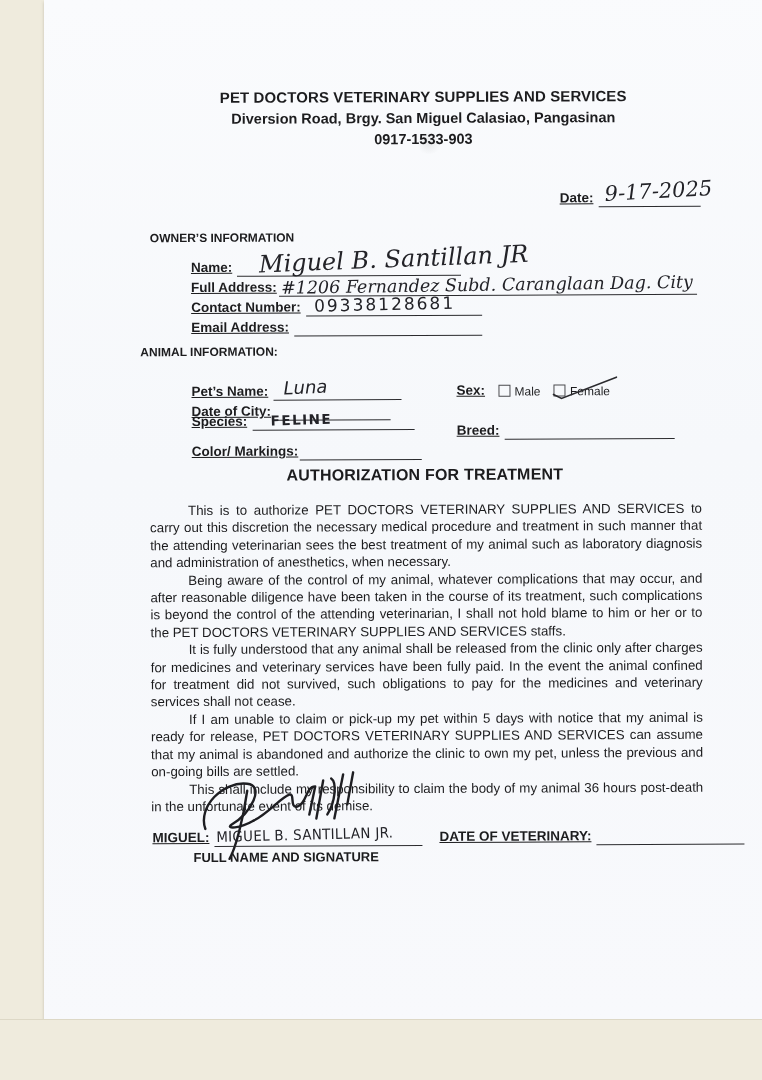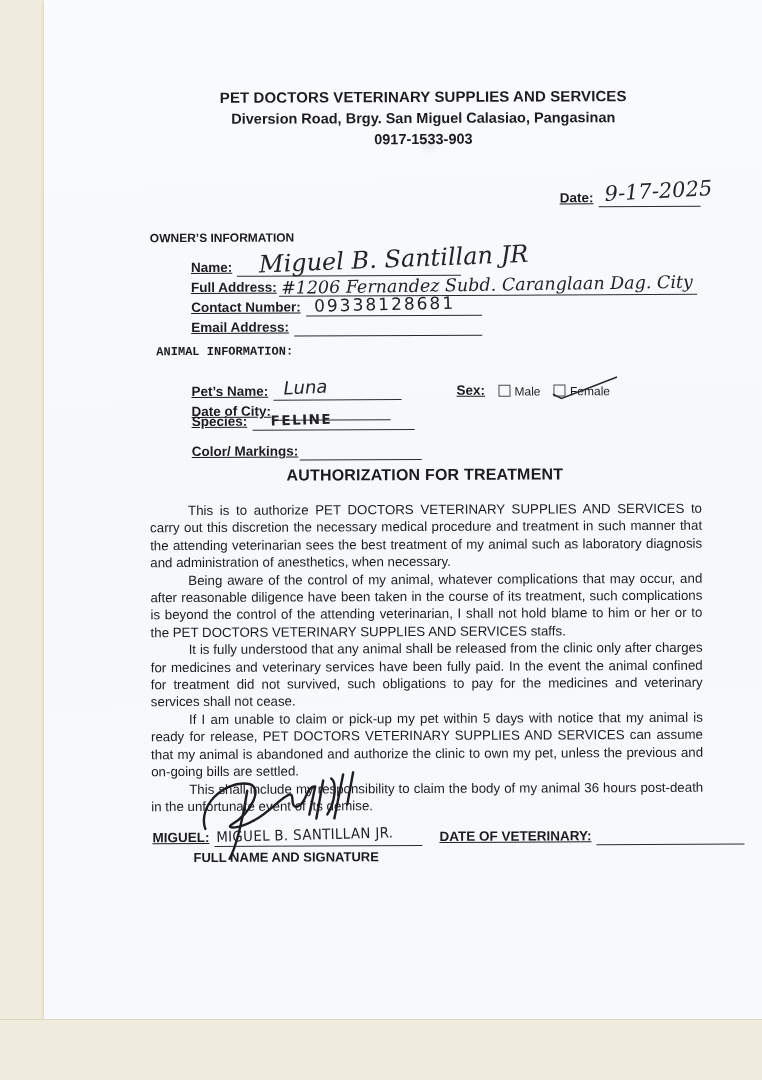--- a/index.html
+++ b/index.html
@@ -104,21 +104,21 @@
           <span class="hw hw-prt" style="left:8px;bottom:1px;font-size:17px;letter-spacing:2px;transform:rotate(-1deg);">09338128681</span>
         </span>
       </div>
 
       <div class="row" style="left:148px;top:318px;">
         <span class="lbl">Email Address:</span><span class="uline" style="width:188px;">
           <span class="hw hw-prt" style="left:6px;bottom:1px;font-size:15px;"></span>
         </span>
       </div>
 
-      <div class="sec-title" style="left:113px;top:344px;font-family:Liberation Mono, monospace;">ANIMAL INFORMATION:</div>
+      <div class="sec-title" style="left:97px;top:344px;">ANIMAL INFORMATION:</div>
 
       <div class="row" style="left:148px;top:382px;">
         <span class="lbl">Pet’s Name:</span><span class="uline" style="width:128px;">
           <span class="hw hw-prt" style="left:10px;bottom:2px;font-size:18px;font-style:italic;transform:rotate(-2deg);">Luna</span>
         </span>
       </div>
 
       <div class="row" style="left:413px;top:382px;">
         <span class="lbl">Sex:</span>
         <span class="cb"></span><span class="sexlbl">Male</span>
@@ -134,20 +134,25 @@
           <span class="hw hw-prt" style="left:6px;bottom:1px;font-size:15px;"></span>
         </span>
       </div>
 
       <div class="row" style="left:148px;top:412px;">
         <span class="lbl">Species:</span><span class="uline" style="width:162px;">
           <span class="hw hw-prt" style="left:18px;bottom:2px;font-size:13.5px;font-weight:700;letter-spacing:1.5px;transform:rotate(-1.5deg);">FELINE</span>
         </span>
       </div>
 
+      <div class="row" style="left:413px;top:422px;">
+        <span class="lbl">Breed:</span><span class="uline" style="width:170px;">
+          <span class="hw hw-prt" style="left:6px;bottom:1px;font-size:15px;"></span>
+        </span>
+      </div>
 
       <div class="row" style="left:148px;top:442px;">
         <span class="lbl">Color/ Markings:</span><span class="uline" style="width:122px;margin-left:1px;">
           <span class="hw hw-prt" style="left:6px;bottom:1px;font-size:15px;"></span>
         </span>
       </div>
 
       <div class="auth-title">AUTHORIZATION FOR TREATMENT</div>
       <div class="body-text">
         <p>This is to authorize PET DOCTORS VETERINARY SUPPLIES AND SERVICES to carry out this discretion the necessary medical procedure and treatment in such manner that the attending veterinarian sees the best treatment of my animal such as laboratory diagnosis and administration of anesthetics, when necessary.</p>

